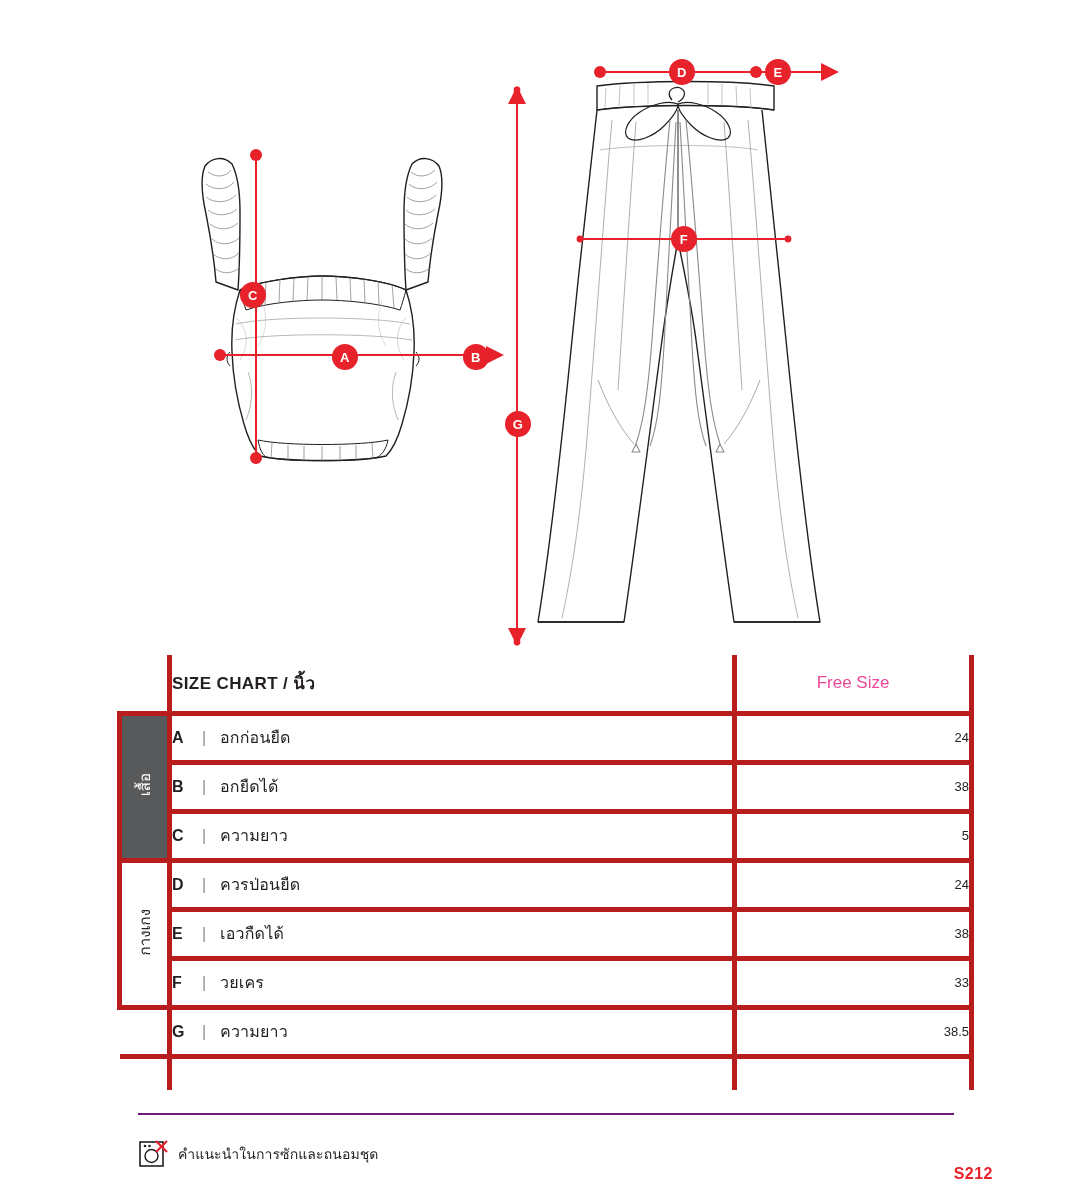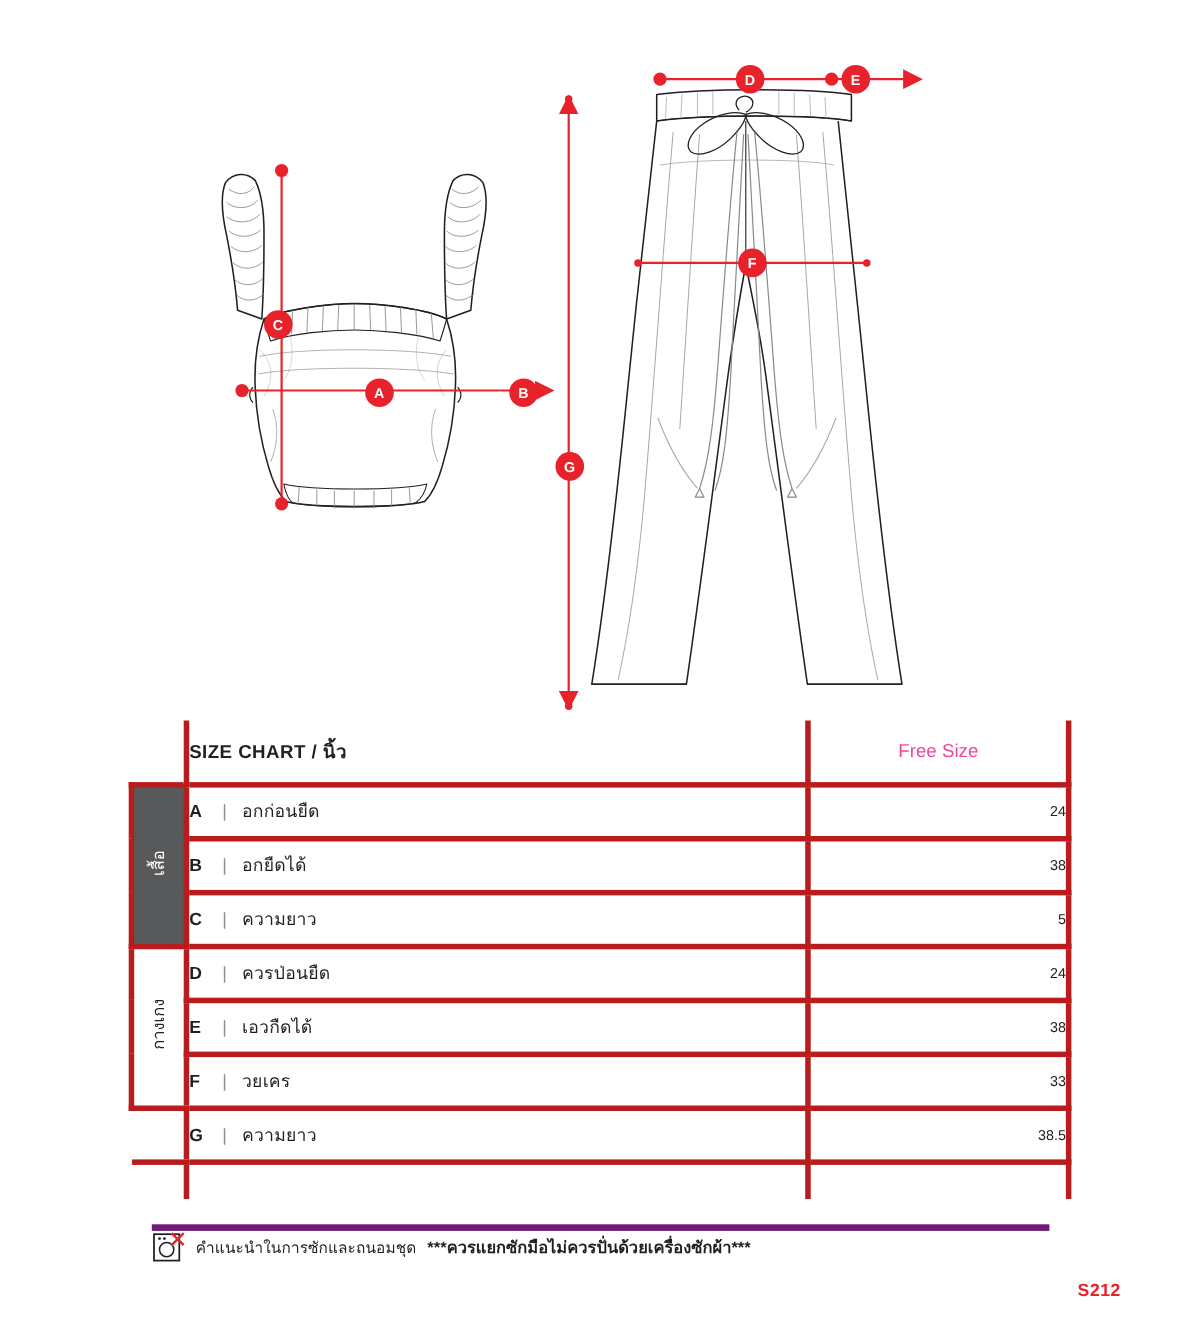--- a/index.html
+++ b/index.html
@@ -96,35 +96,35 @@
   .rowlabel .th  { letter-spacing:0.2px; }
   .rowvalue { text-align:right; font-size:13px; }
   .spacer-row td { height:34px; border-top:1px solid #d7d7d7; }
   .no-left { border-left:none; }
 
   
   .footer {
     position:absolute;
     left:138px; top:1113px;
     width:816px;
-    border-top:6px solid #701a75;
-    padding-top:0;
+    border-top:2px solid #701a75;
+    padding-top:24px;
     display:flex;
     align-items:center;
     gap:10px;
   }
   .wash-icon { position:relative; width:30px; height:30px; flex:0 0 auto; }
   .care-text { font-size:14px; letter-spacing:0.1px; }
   .care-warn { font-size:15px; font-weight:bold; color:#231f20; }
   .code {
     position:absolute;
     right:0; top:1165px;
     width:1083px;
     text-align:right;
-    padding-right:64px;
+    padding-right:90px;
     color:#e8222a;
     font-weight:bold;
     font-size:16px;
     letter-spacing:0.5px;
   }
 </style>
 </head>
 <body>
 
 <div id="stage">
@@ -402,17 +402,16 @@
     <span class="wash-icon">
       <svg width="30" height="30" viewBox="0 0 30 30">
         <rect x="2" y="3" width="23" height="24" fill="none" stroke="#231f20" stroke-width="1.6"></rect>
         <circle cx="13.5" cy="17" r="6.5" fill="none" stroke="#231f20" stroke-width="1.4"></circle>
         <circle cx="7" cy="7" r="1.3" fill="#231f20"></circle>
         <circle cx="11.5" cy="7" r="1.3" fill="#231f20"></circle>
         <path d="M18,2 L29,13 M29,2 L18,13" stroke="#e8222a" stroke-width="2.2" fill="none"></path>
       </svg>
     </span>
     <span class="care-text">คำแนะนำในการซักและถนอมชุด</span>
-    <span class="care-warn">***ควรแยกซักมือไม่ควรปั่นด้วยเครื่องซักผ้า***</span>
   </div>
 
   <div class="code">S212</div>
 </div>
 
 </body></html>

